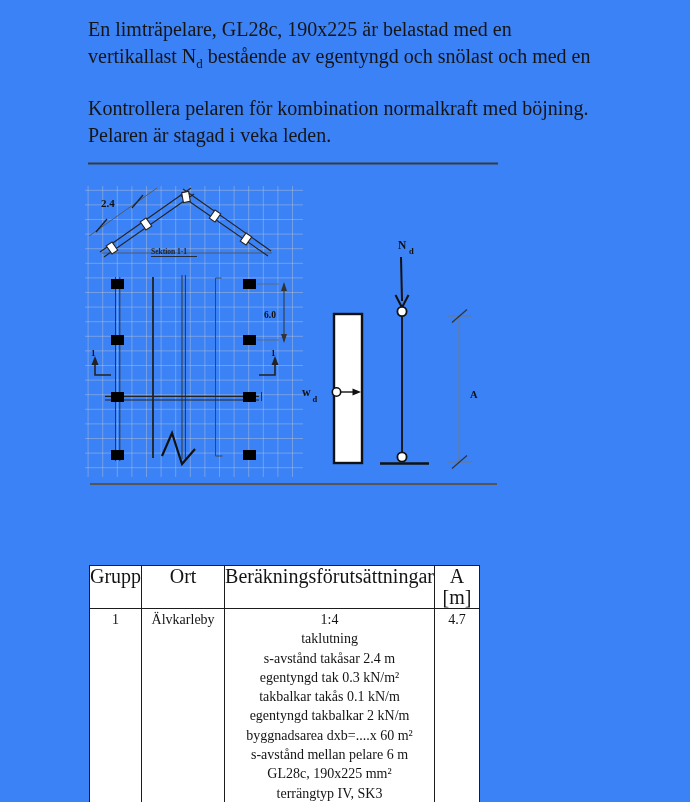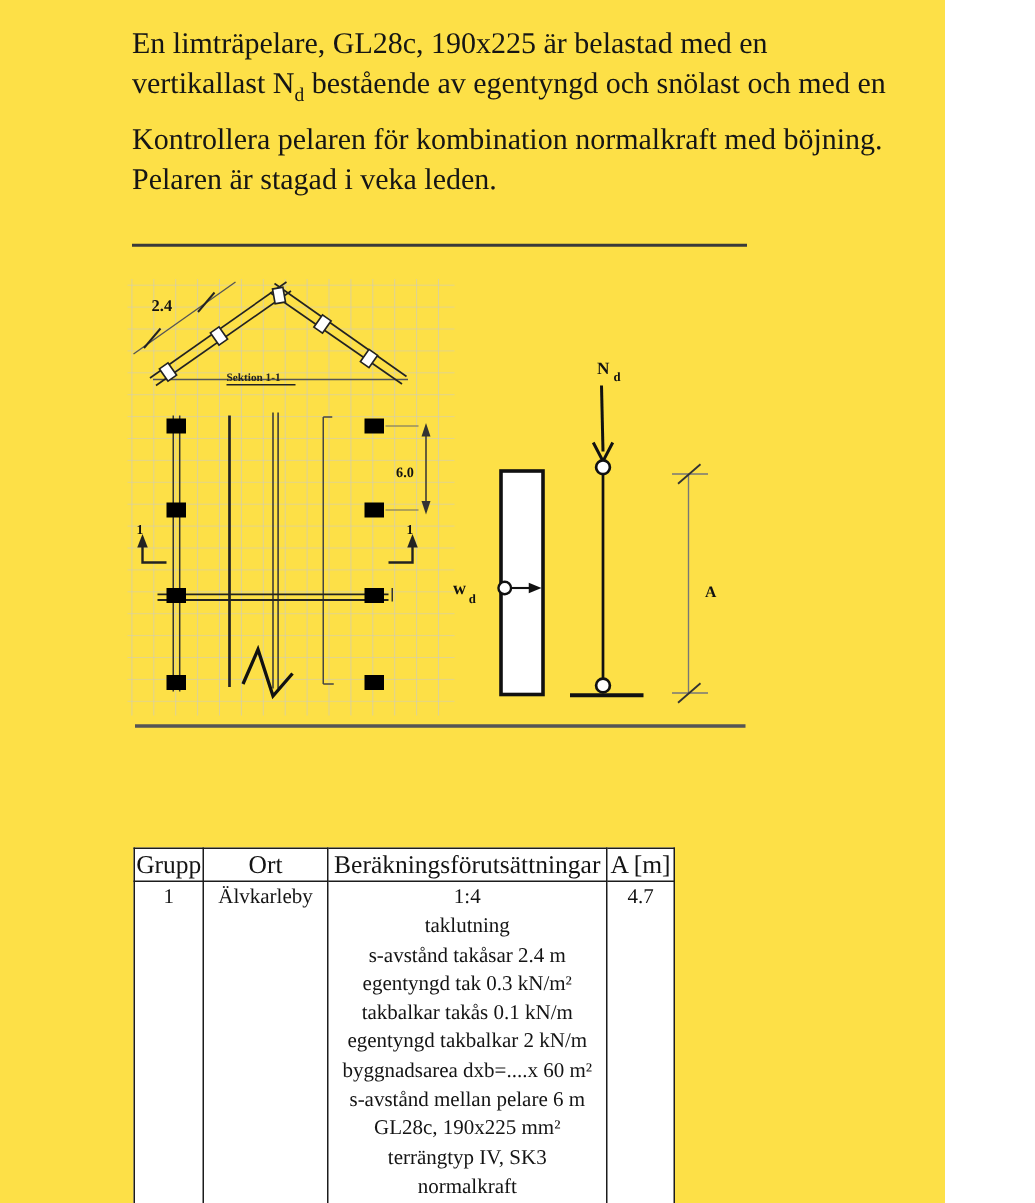--- a/index.html
+++ b/index.html
@@ -1,46 +1,46 @@
 <!DOCTYPE html>
 <html><head>
 <meta charset="utf-8">
 <style>
   html,body{margin:0;padding:0;background:#ffffff;}
   .page{
     position:relative;
-    width:630px;height:802px;
-    background:#fde047;
+    width:690px;height:802px;
+    background:#3b82f6;
     overflow:hidden;
     font-family:"Liberation Serif", serif;
     color:#111;
   }
   
   .intro{
     position:absolute;left:88px;top:16px;width:572px;
     font-size:20px;line-height:27px;color:#151515;
   }
-  .intro .para2{margin-top:4px;}
+  .intro .para2{margin-top:18px;}
   .sub{font-size:13px;vertical-align:-5px;}
   
   .fig{position:absolute;left:0;top:0;width:690px;height:802px;pointer-events:none;}
   
   .data-table{
     position:absolute;left:89px;top:565px;
     border-collapse:collapse;table-layout:fixed;
     font-family:"Liberation Serif", serif;color:#141414;
     background:#fff;
   }
   .data-table th,.data-table td{
     border:1.6px solid #1c1c1c;
     padding:0;vertical-align:top;text-align:center;
     overflow:hidden;
   }
   .data-table th{
-    font-weight:normal;font-size:17px;height:21px;line-height:21px;
+    font-weight:normal;font-size:20px;height:21px;line-height:21px;
   }
   .data-table td{font-size:14px;line-height:19.3px;padding-top:1px;}
   .col-grupp{width:46px;}
   .col-ort{width:83px;}
   .col-ber{width:186px;}
   .col-am{width:45px;}
 </style>
 </head>
 <body>
 

